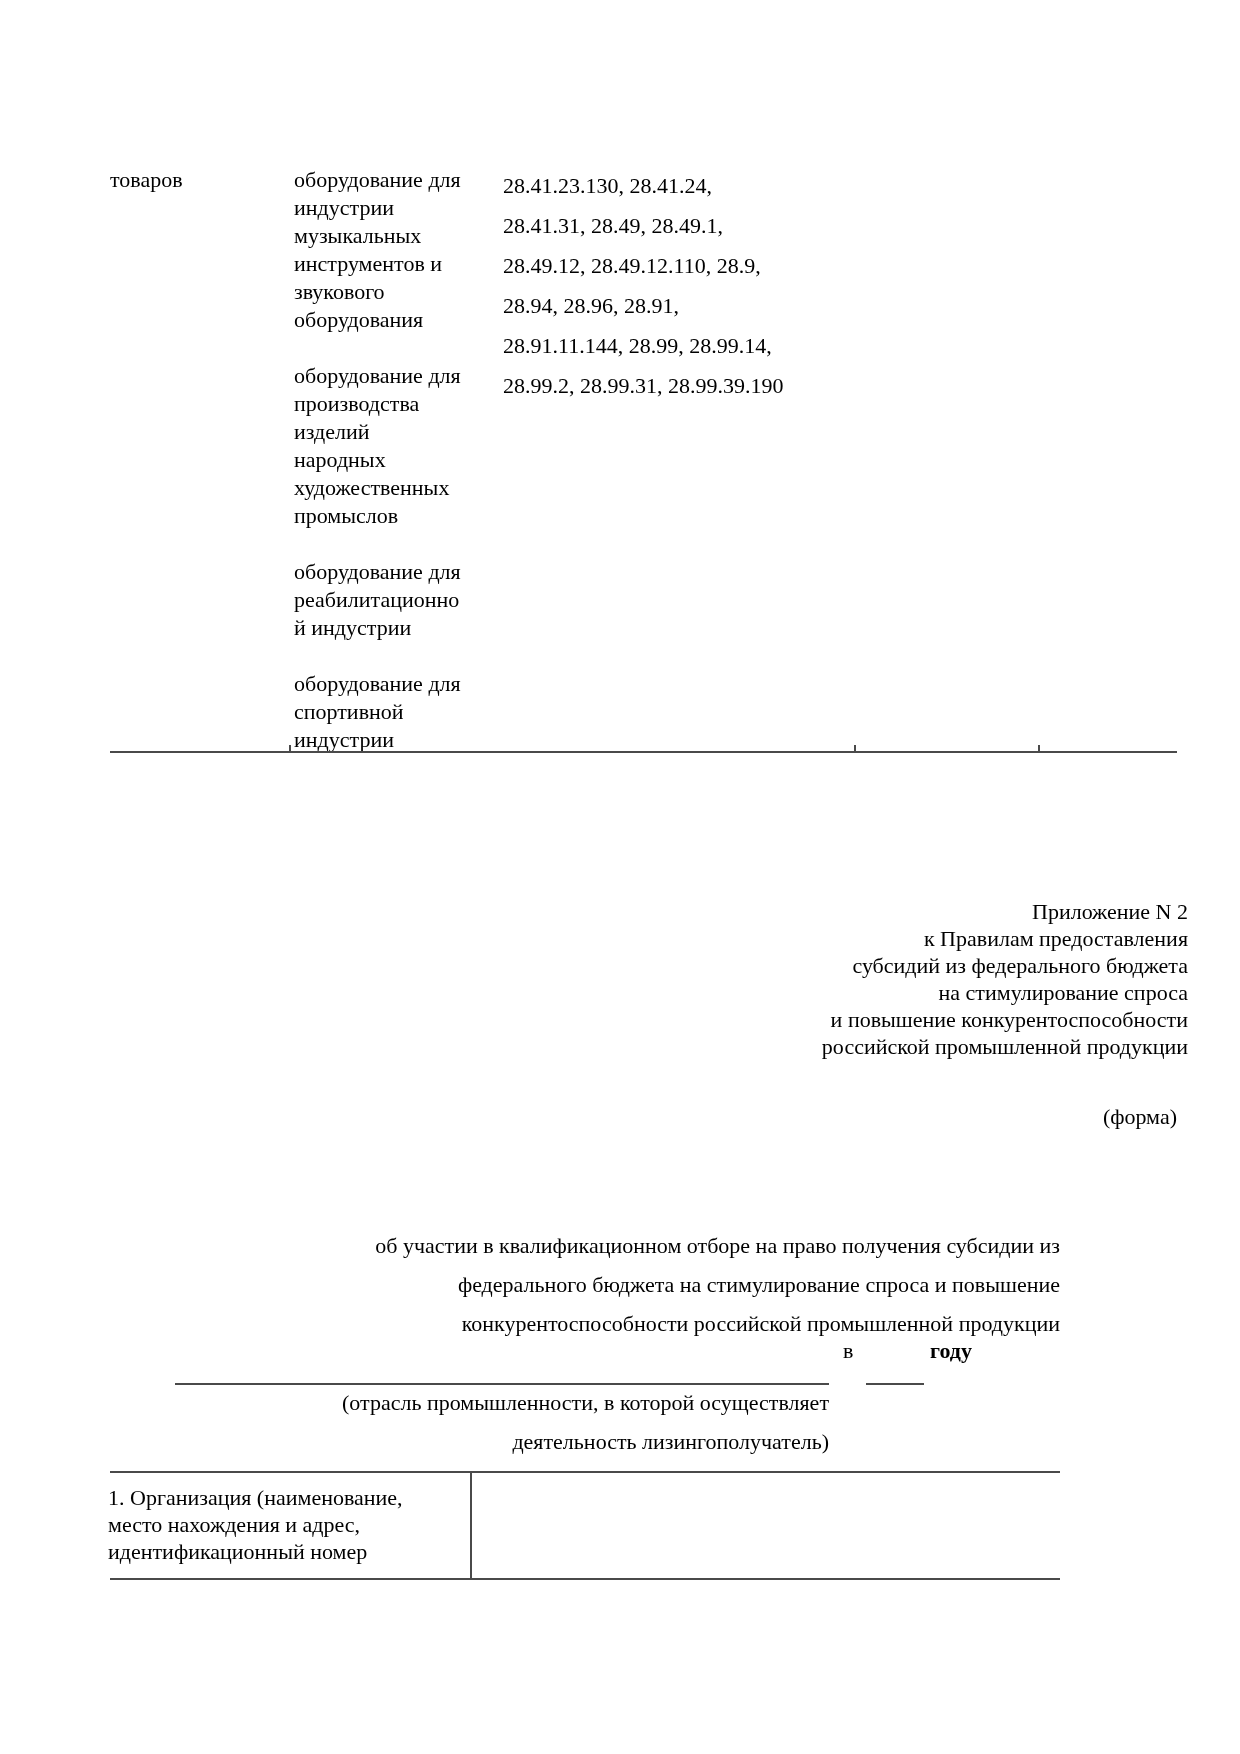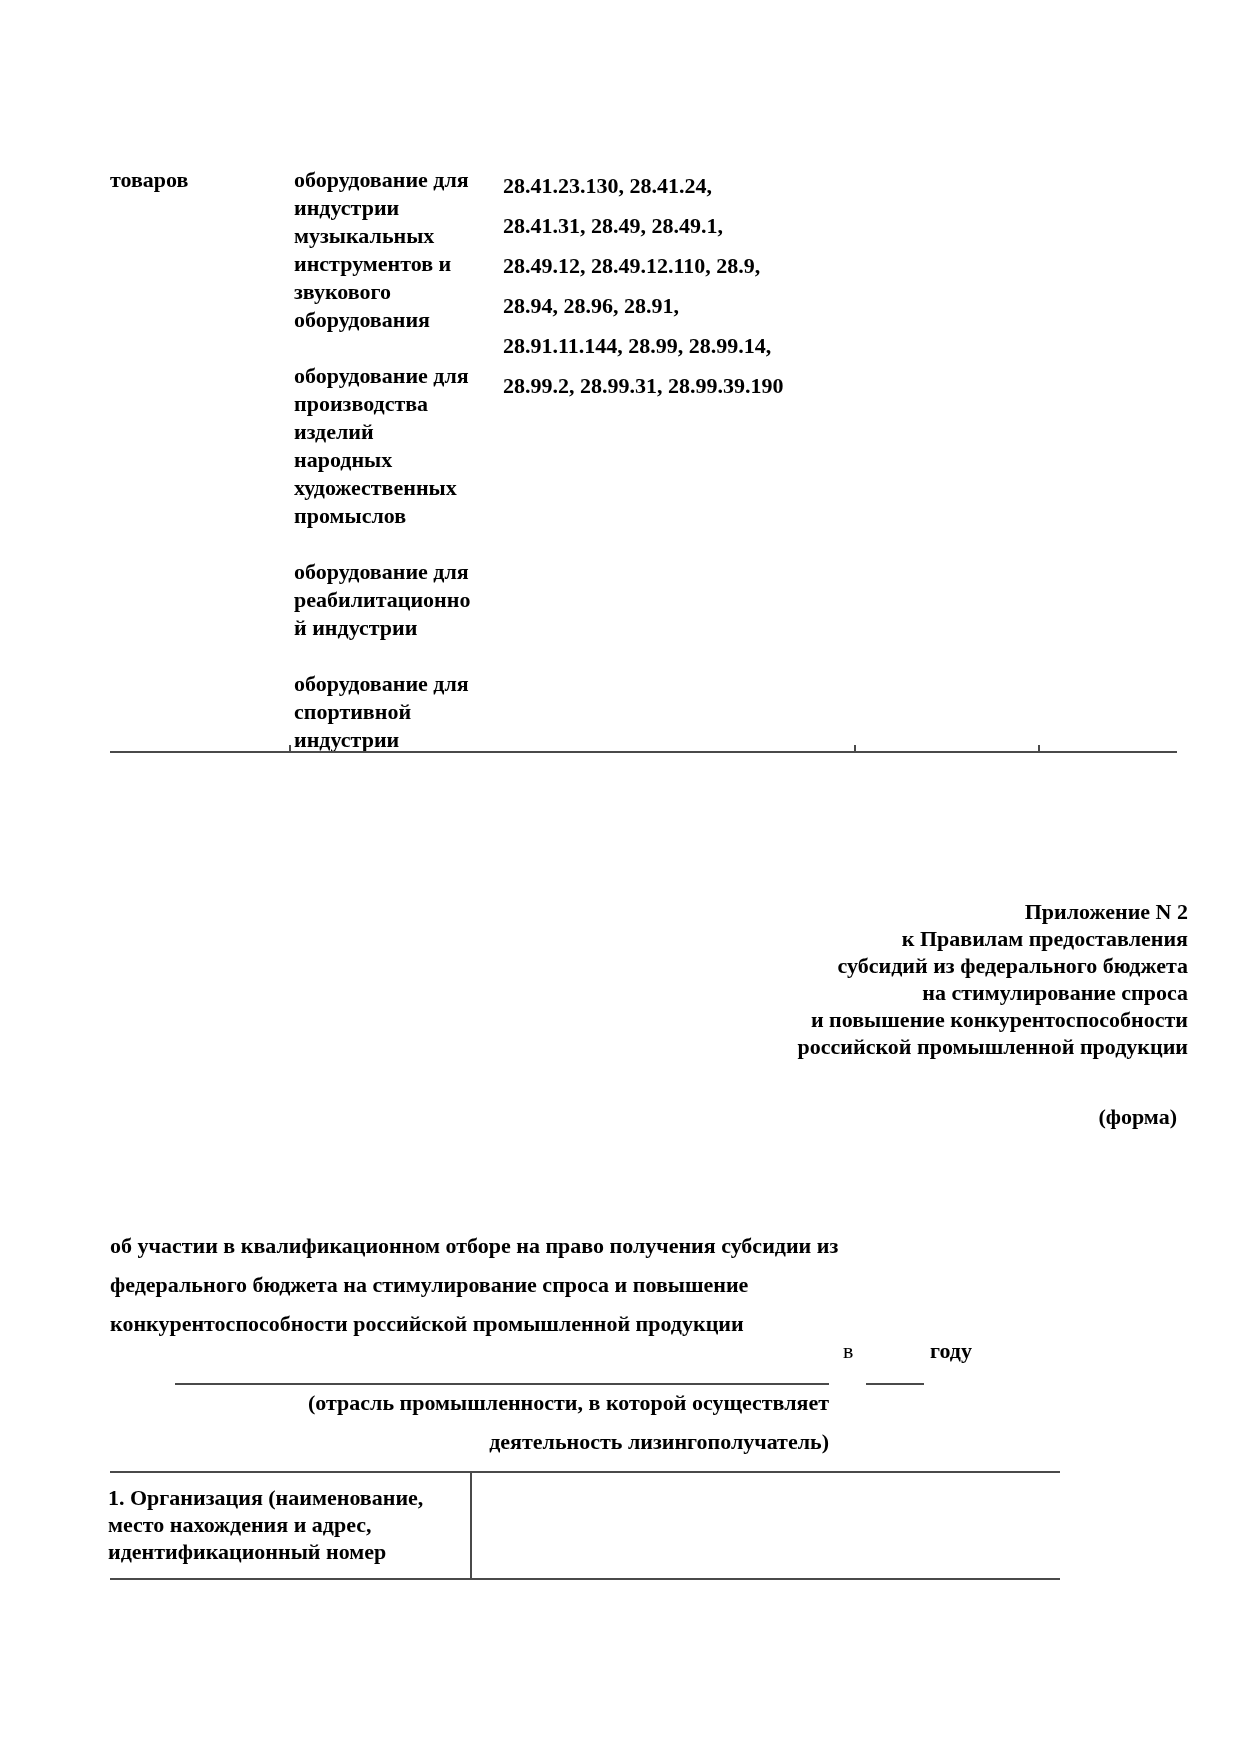--- a/index.html
+++ b/index.html
@@ -11,34 +11,34 @@
     position:relative;
     width:1240px;
     height:1754px;
     background:#fff;
     color:var(--text-color);
     font-family:"Liberation Serif","DejaVu Serif",serif;
     font-size:22px;
     overflow:hidden;
   }
   .abs{position:absolute;}
-  .pre{white-space:pre-line;font-weight:bold;}
+  .pre{white-space:pre-line;}
   
   .toptable{left:110px;top:166px;width:1067px;}
   .col-products{left:0;top:0;width:180px;line-height:28px;}
   .col-equipment{left:184px;top:0;width:210px;line-height:28px;}
   .col-codes{left:393px;top:0;width:310px;line-height:40px;}
   .hline{height:2px;background:var(--line-color);}
   .vtick{width:2px;height:7px;background:var(--line-color);}
   
   .appendix{right:52px;top:898px;width:600px;text-align:right;line-height:27px;}
-  .form-label{right:63px;top:1103px;width:300px;text-align:right;line-height:27px;font-weight:bold;}
+  .form-label{right:63px;top:1103px;width:300px;text-align:right;line-height:27px;}
   
   .doc-title{left:110px;top:1174px;width:950px;text-align:center;line-height:27px;letter-spacing:0.5px;}
-  .doc-subtitle{left:110px;top:1226px;width:950px;text-align:left;line-height:39px;}
+  .doc-subtitle{left:110px;top:1226px;width:950px;text-align:right;line-height:39px;}
   
   .word-v{left:843px;top:1337px;line-height:27px;}
   .word-godu{left:930px;top:1337px;line-height:27px;font-weight:bold;}
   .blank-long{left:175px;top:1383px;width:654px;}
   .blank-short{left:866px;top:1383px;width:58px;}
   
   .industry-caption{left:175px;top:1383px;width:654px;text-align:right;line-height:39px;}
   
   .org-top{left:110px;top:1471px;width:950px;}
   .org-bottom{left:110px;top:1578px;width:950px;}

